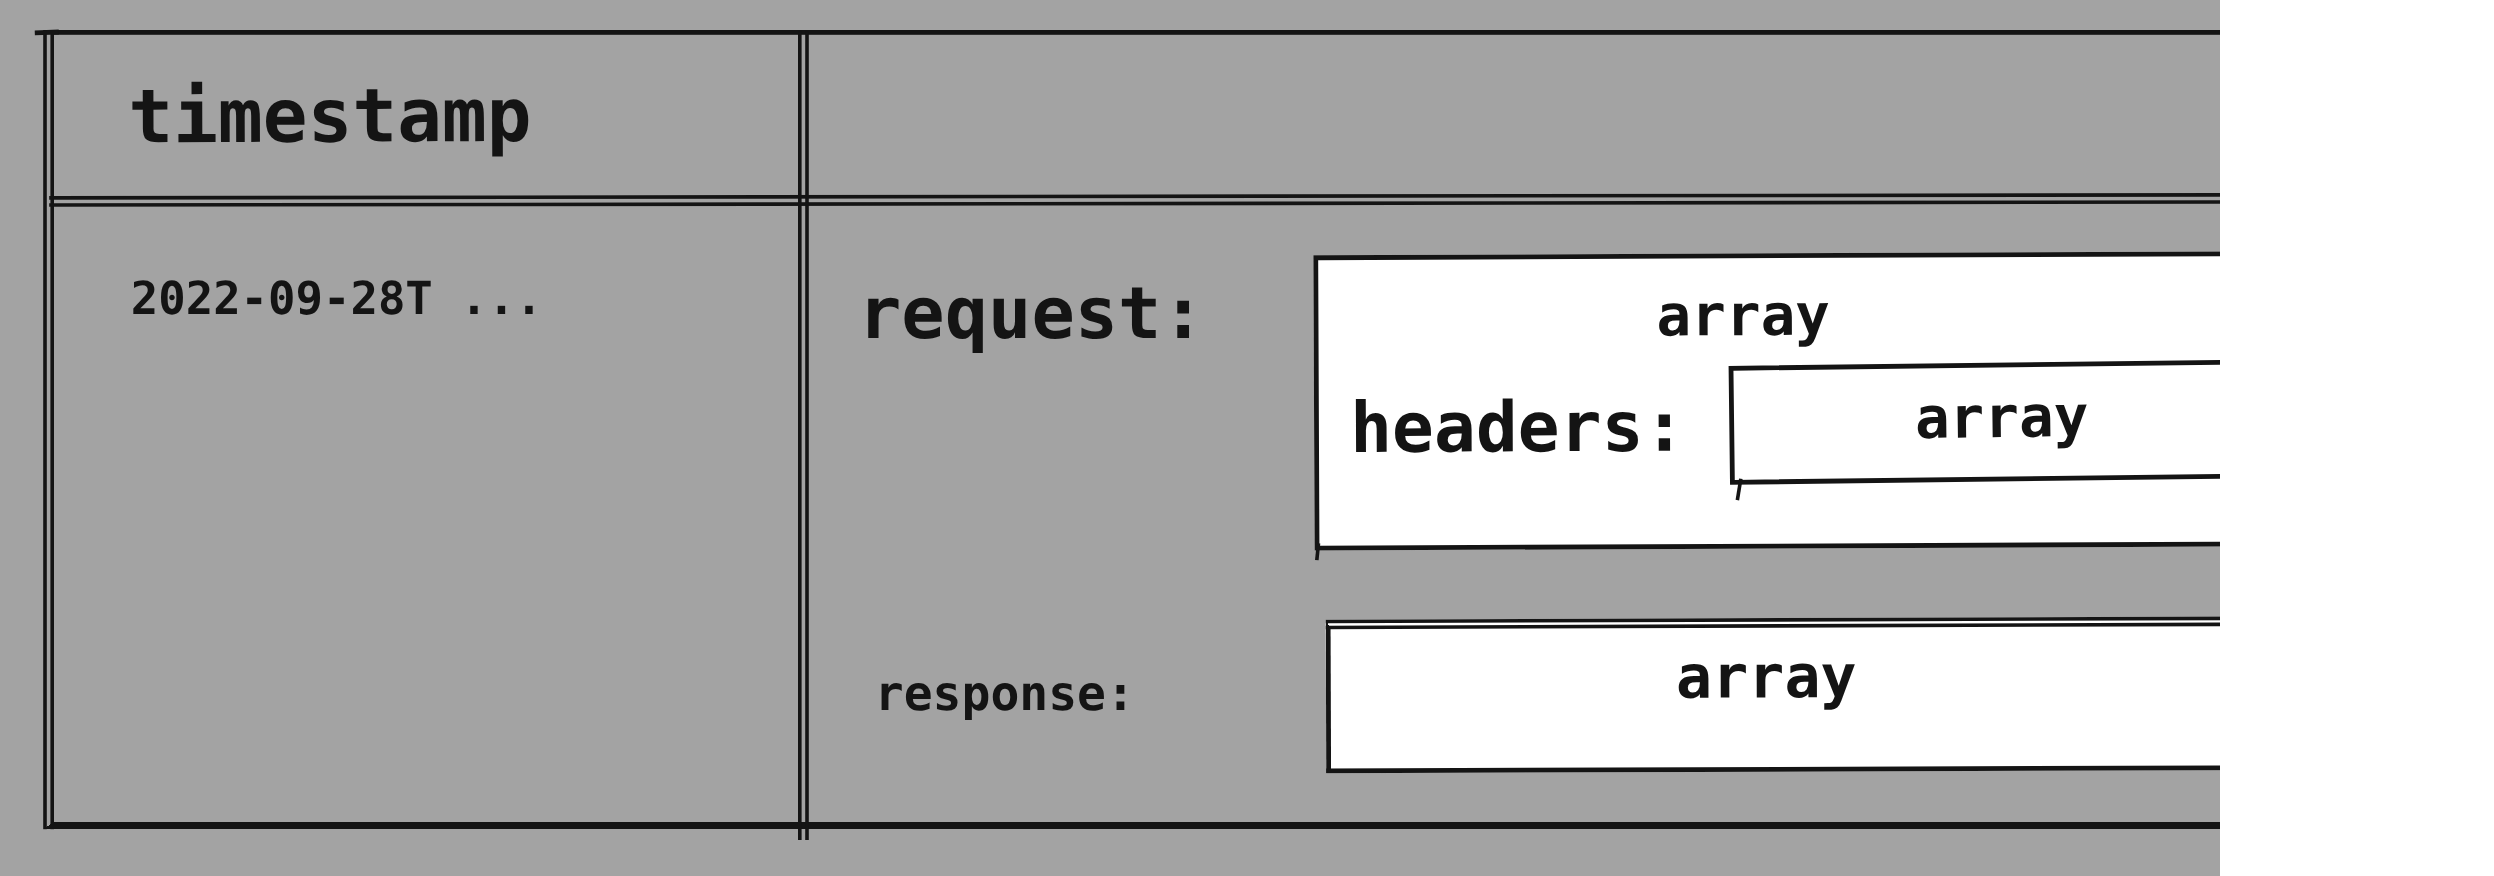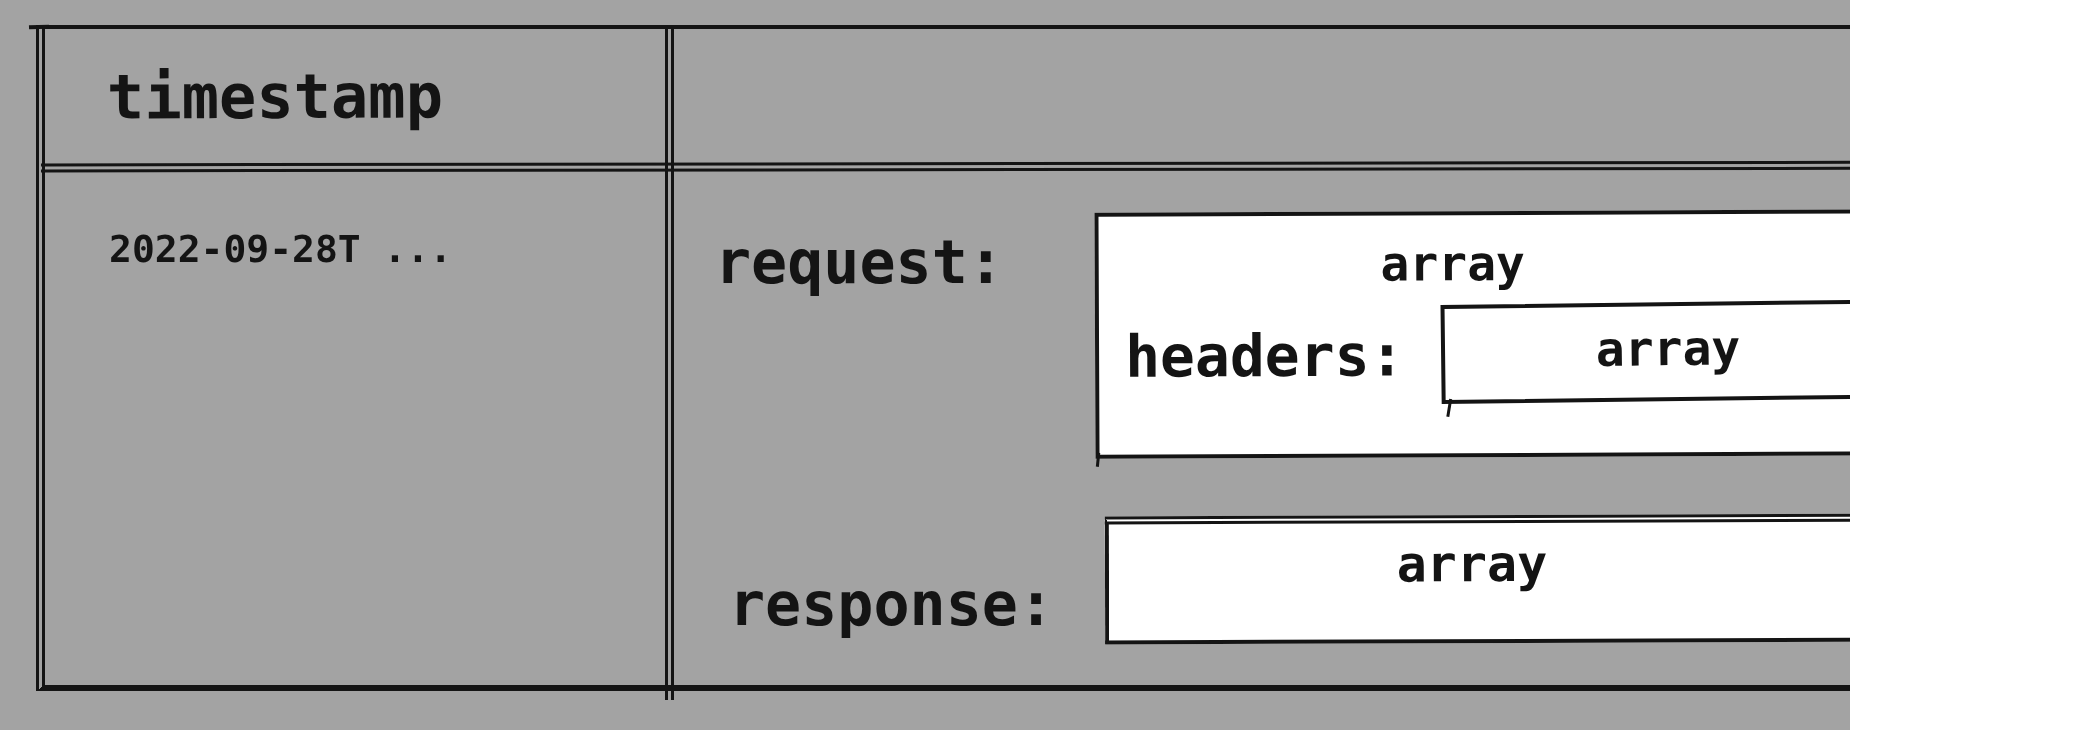--- a/index.html
+++ b/index.html
@@ -61,21 +61,21 @@
     position: absolute;
     line-height: 1.1;
     font-weight: 700;
     white-space: pre;
     letter-spacing: 0;
   }
   .th-timestamp { left: 62px;  top: 34px;  font-size: 62px; transform: rotate(-0.2deg); }
   .th-metadata  { left: 716px; top: 34px;  font-size: 62px; }
   .ts-value     { left: 64px;  top: 200px; font-size: 38px; }
   .lbl-request  { left: 670px; top: 200px; font-size: 60px; }
-  .lbl-response { left: 684px; top: 542px; font-size: 60px; }
+  .lbl-response { left: 684px; top: 528px; font-size: 40px; }
   .box {
     position: absolute;
     box-sizing: border-box;
     border: 4px solid currentColor;
     background: #ffffff;
   }
   .request-box {
     left: 1050px;
     top: 182px;
     width: 820px;

